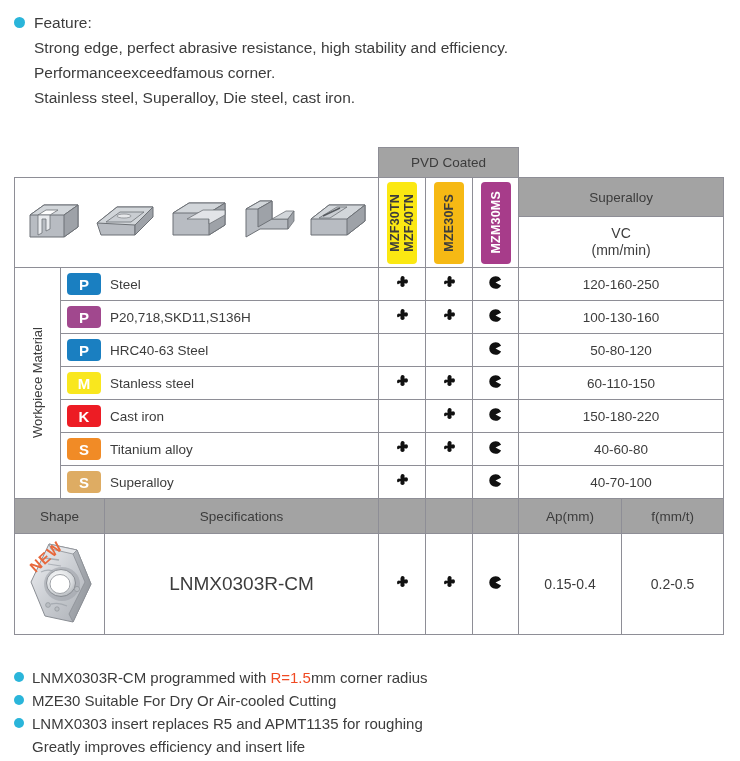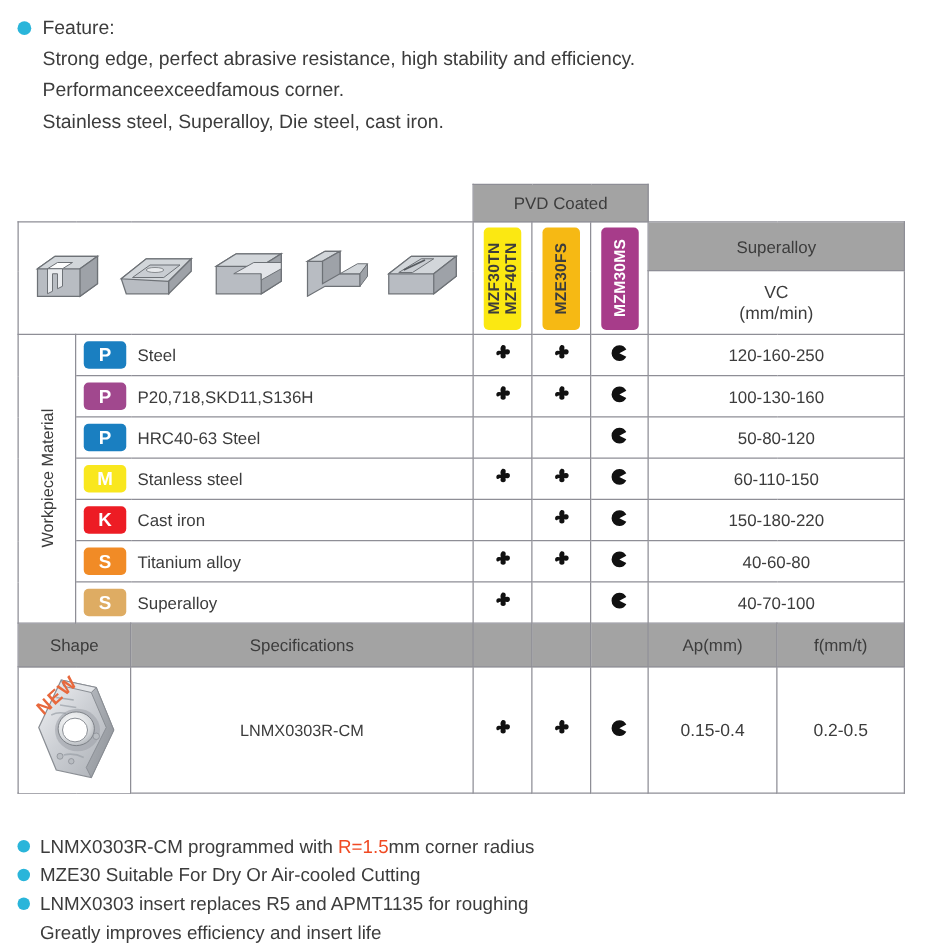--- a/index.html
+++ b/index.html
@@ -458,21 +458,21 @@
           <ellipse cx="45" cy="48" rx="10" ry="9.5" fill="#ffffff" stroke="#8a8e94" stroke-width="0.8"></ellipse>
           <path d="M30,22 L44,24" stroke="#9aa0a6" stroke-width="1.4" fill="none" opacity="0.8"></path>
           <path d="M33,28 L46,30" stroke="#9aa0a6" stroke-width="1.2" fill="none" opacity="0.7"></path>
           <path d="M26,36 Q32,33 38,35" stroke="#9aa0a6" stroke-width="1.2" fill="none" opacity="0.7"></path>
           <path d="M36,68 Q44,66 52,70" stroke="#9aa0a6" stroke-width="1.3" fill="none" opacity="0.7"></path>
           <circle cx="33" cy="69" r="2.4" fill="#b9bdc2" stroke="#8a8e94" stroke-width="0.6"></circle>
           <circle cx="42" cy="73" r="2.2" fill="#b9bdc2" stroke="#8a8e94" stroke-width="0.6"></circle>
           <circle cx="62" cy="53" r="2.6" fill="#b9bdc2" stroke="#8a8e94" stroke-width="0.6"></circle>
         </svg>
       </td>
-      <td class="cell-plain" style="font-size:13px">LNMX0303R-CM</td>
+      <td class="cell-plain" style="font-size:19px">LNMX0303R-CM</td>
       <td class="cell-plain"><span class="marker"><svg width="15" height="15" viewBox="0 0 24 24" aria-hidden="true">
                 <path fill="#111" d="M12 1.6c2.3 0 3.6 1.5 3.3 3.6l-.3 2.1 2.1-.3c2.1-.3 3.6 1 3.6 3.3 0 2.3-1.5 3.6-3.6 3.3l-2.1-.3.3 2.1c.3 2.1-1 3.6-3.3 3.6s-3.6-1.5-3.3-3.6l.3-2.1-2.1.3C4.8 15.9 3.3 14.6 3.3 12.3c0-2.3 1.5-3.6 3.6-3.3l2.1.3-.3-2.1C8.4 5.1 9.7 1.6 12 1.6z"></path>
               </svg></span></td>
       <td class="cell-plain"><span class="marker"><svg width="15" height="15" viewBox="0 0 24 24" aria-hidden="true">
                 <path fill="#111" d="M12 1.6c2.3 0 3.6 1.5 3.3 3.6l-.3 2.1 2.1-.3c2.1-.3 3.6 1 3.6 3.3 0 2.3-1.5 3.6-3.6 3.3l-2.1-.3.3 2.1c.3 2.1-1 3.6-3.3 3.6s-3.6-1.5-3.3-3.6l.3-2.1-2.1.3C4.8 15.9 3.3 14.6 3.3 12.3c0-2.3 1.5-3.6 3.6-3.3l2.1.3-.3-2.1C8.4 5.1 9.7 1.6 12 1.6z"></path>
               </svg></span></td>
       <td class="cell-plain"><span class="marker"><svg width="15" height="15" viewBox="0 0 24 24" aria-hidden="true">
                 <path fill="#111" d="M12 2a10 10 0 1 0 0 20 10 10 0 0 0 8.9-5.4L12 12l8.9-4.6A10 10 0 0 0 12 2z"></path>
               </svg></span></td>
       <td class="cell-plain" style="font-size:14px">0.15-0.4</td>

